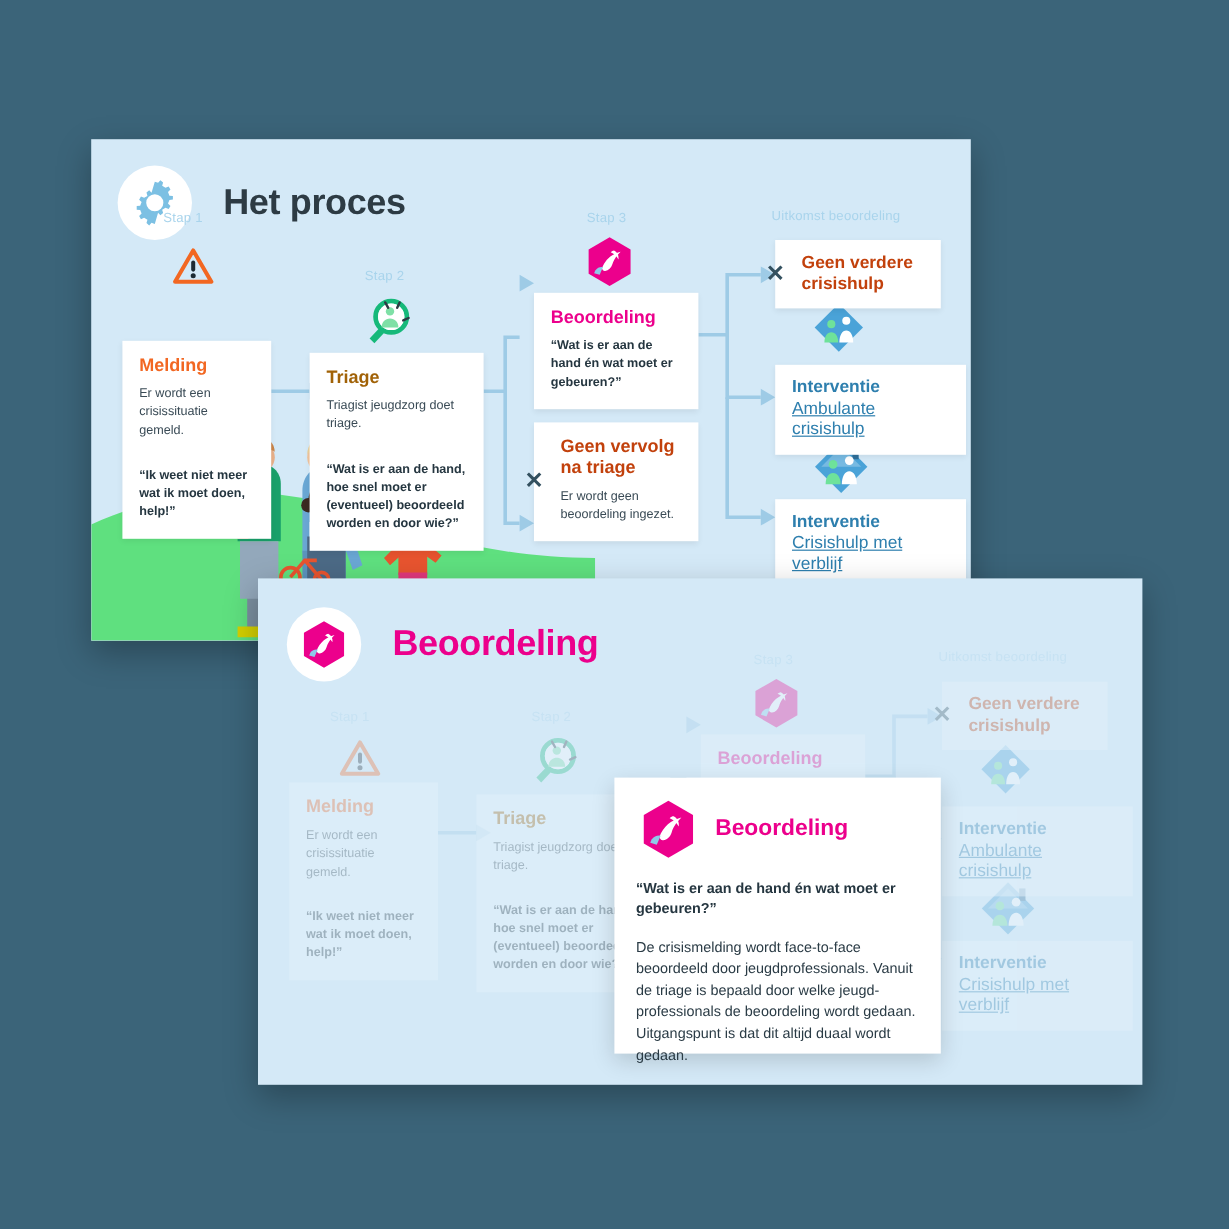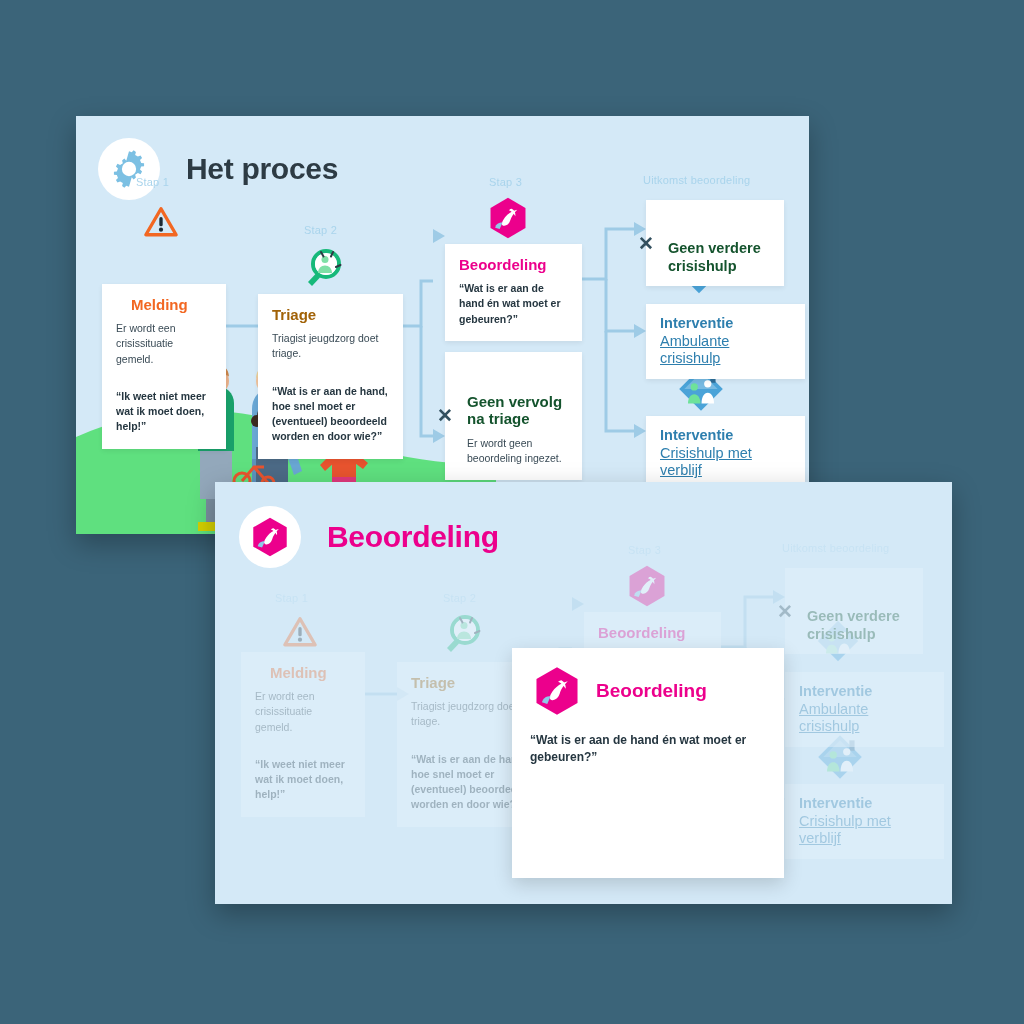--- a/index.html
+++ b/index.html
@@ -41,25 +41,25 @@
     color: #a9d4ec; letter-spacing: .2px; white-space: nowrap;
   }
   .node {
     position: absolute; background: #ffffff;
     box-shadow: 0 2px 5px rgba(0,0,0,.07);
     padding: 12px 14px 14px 14px;
   }
   .node h4 { font-size: 15px; font-weight: 700; margin-bottom: 8px; line-height: 1.15; }
   .node p  { font-size: 10.5px; color: #394a55; line-height: 1.45; }
   .node p.q { font-weight: 700; margin-top: 22px; color: #253640; }
-  .h-orange { color: #f26722; margin-left: 15px; }
+  .h-orange { color: #f26722; }
   .h-green  { color: #a16207; }
   .h-pink   { color: #ec008c; }
   .h-blue   { color: #2e7fae; }
-  .h-slate  { color: #14532d; margin-top: 29px; }
+  .h-slate  { color: #c2410c; }
 
   .node.outcome { padding: 11px 14px; }
   .node.outcome h4 { margin-bottom: 0; font-size: 14.5px; line-height: 1.22; }
   .node.outcome .sub { font-size: 14.5px; font-weight: 400; color: #2e7fae; line-height: 1.22; text-decoration: underline; }
 
   .xmark {
     position: absolute; left: -11px; top: 50%; transform: translateY(-50%);
     width: 22px; height: 22px; display: flex; align-items: center; justify-content: center;
     font-size: 19px; font-weight: 700; color: #33505f; line-height: 1;
   }
@@ -404,15 +404,16 @@
   </div>
 
   <div id="detail-panel">
     <div class="dp-head">
       <svg width="54" height="54" viewBox="0 0 100 100">
           <use href="#sym-hex"></use>
         </svg>
       <div class="dp-title">Beoordeling</div>
     </div>
     <div class="dp-q">“Wat is er aan de hand én wat moet er gebeuren?”</div>
+    <div class="dp-body">De crisismelding wordt face-to-face beoordeeld door jeugdprofessionals. Vanuit de triage is bepaald door welke jeugd-professionals de beoordeling wordt gedaan. Uitgangspunt is dat dit altijd duaal wordt gedaan.</div>
   </div>
 
 </div>
 
 </body></html>

